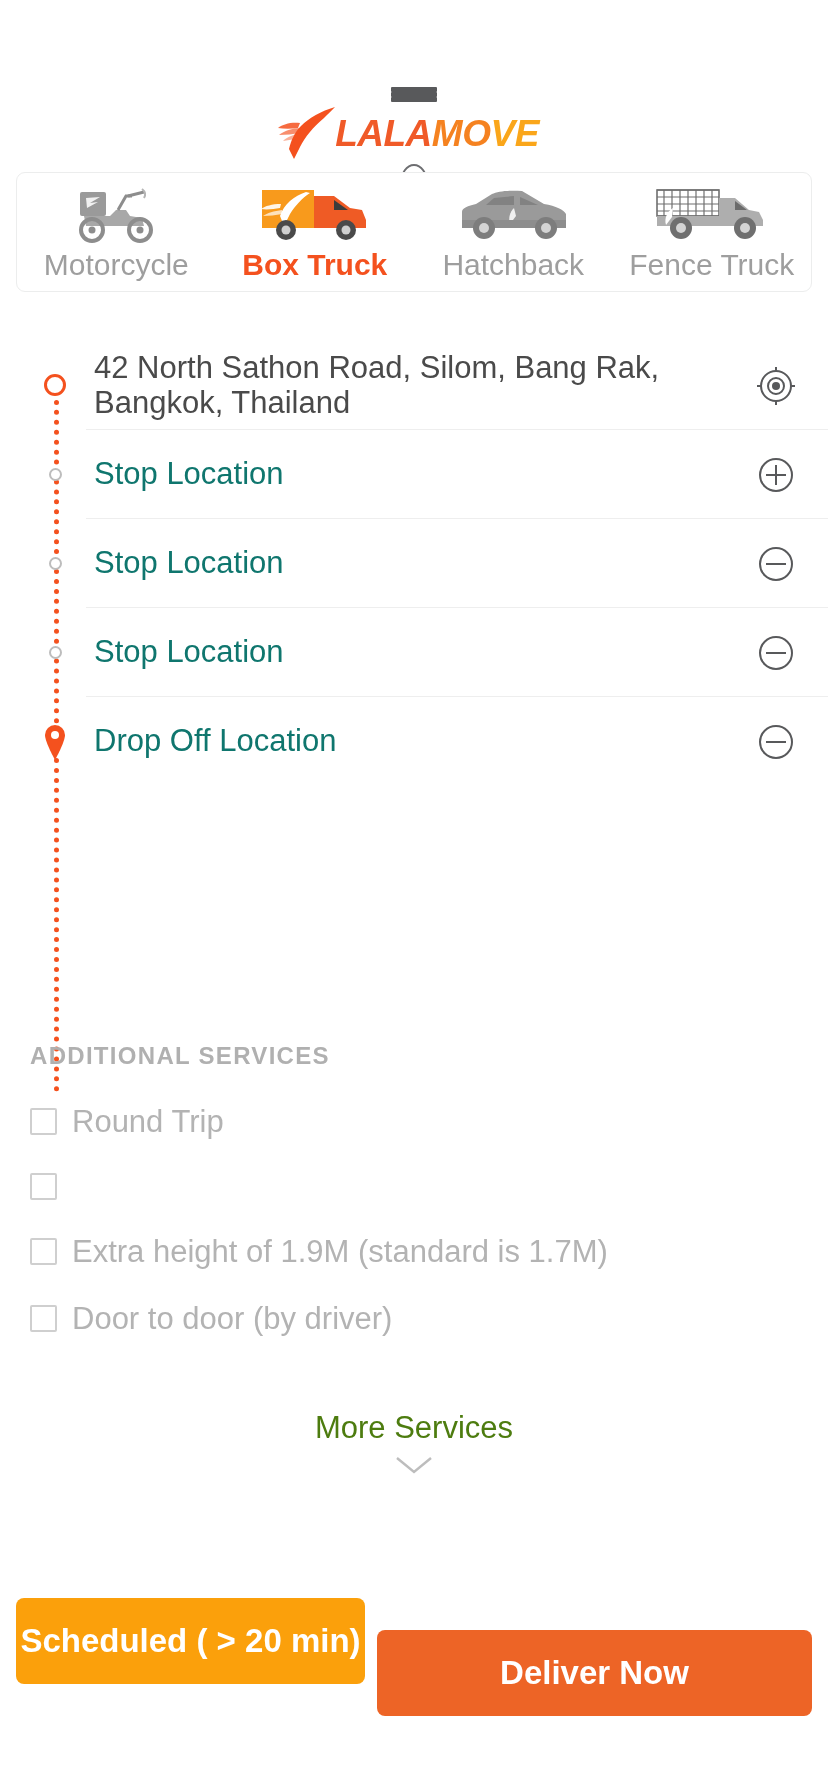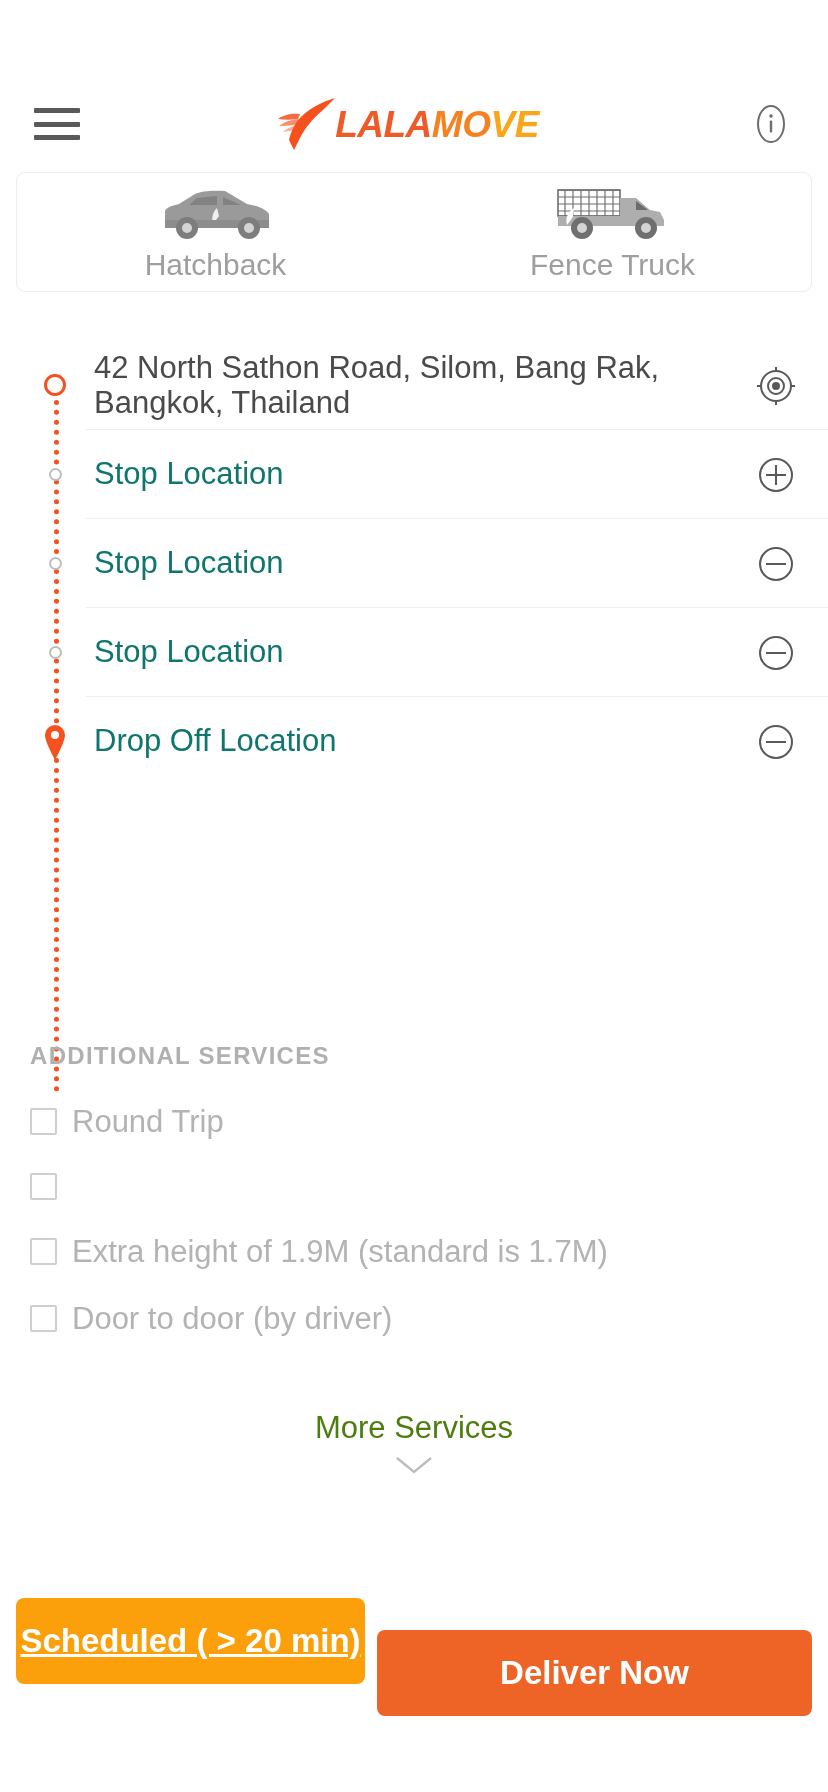--- a/index.html
+++ b/index.html
@@ -23,20 +23,21 @@
   .header {
     position: absolute;
     top: 84px;
     left: 0;
     width: 828px;
     height: 80px;
     display: flex;
     align-items: center;
     justify-content: space-between;
     padding: 0 34px;
+    flex-direction: column;
   }
 
   .hamburger {
     width: 46px;
     height: 38px;
     display: flex;
     flex-direction: column;
     justify-content: space-between;
     padding: 3px 0;
     cursor: pointer;
@@ -256,21 +257,21 @@
     display: flex;
     align-items: center;
     justify-content: center;
     color: #ffffff;
     font-size: 33px;
     font-weight: bold;
     cursor: pointer;
     font-family: "Liberation Sans", sans-serif;
     white-space: nowrap;
   }
-  .btn-scheduled { flex: 0 0 349px; background: #fba00b; text-decoration: underline; }
+  .btn-scheduled { flex: 0 0 349px; background: #fba00b; }
   .btn-deliver { flex: 1 1 auto; background: #ed6426; margin-top: 32px; }
 </style>
 </head>
 <body>
 
 <div id="app">
 
   <div class="header">
 
     <div class="hamburger">
@@ -293,21 +294,55 @@
       <svg width="44" height="44" viewBox="0 0 44 44">
         <ellipse cx="22" cy="22" rx="13" ry="18" fill="none" stroke="#6d6e71" stroke-width="2"></ellipse>
         <circle cx="22" cy="14" r="1.8" fill="#6d6e71"></circle>
         <rect x="20.8" y="18.5" width="2.4" height="12" rx="1" fill="#6d6e71"></rect>
       </svg>
     </div>
   </div>
 
   <div class="vehicle-bar">
 
-
+    <div class="vtab">
+      <div class="vicon">
+        <svg width="120" height="58" viewBox="0 0 120 58">
+          <rect x="24" y="6" width="26" height="24" rx="2" fill="#9a9a9a"></rect>
+          <path d="M30 12 L44 11 L34 17 L42 16 L31 22 Z" fill="#f1f1f1"></path>
+          <path d="M28 30 L54 30 L60 24 L70 24 L74 30 L86 32 L88 40 L30 40 Z" fill="#a8a8a8"></path>
+          <path d="M62 24 L70 10 L76 10" fill="none" stroke="#8d8d8d" stroke-width="3"></path>
+          <path d="M72 10 L88 6" stroke="#8d8d8d" stroke-width="3" fill="none"></path>
+          <path d="M86 3 q5 4 2 9" fill="none" stroke="#b5b5b5" stroke-width="2"></path>
+          <circle cx="36" cy="44" r="11" fill="none" stroke="#8d8d8d" stroke-width="4"></circle>
+          <circle cx="36" cy="44" r="3.5" fill="#8d8d8d"></circle>
+          <circle cx="84" cy="44" r="11" fill="none" stroke="#8d8d8d" stroke-width="4"></circle>
+          <circle cx="84" cy="44" r="3.5" fill="#8d8d8d"></circle>
+        </svg>
+      </div>
+      <div class="vlabel">Motorcycle</div>
+    </div>
+
+    <div class="vtab active">
+      <div class="vicon">
+        <svg width="130" height="58" viewBox="0 0 130 58">
+          <rect x="12" y="4" width="52" height="38" fill="#f89a1c"></rect>
+          <path d="M56 6 C44 10, 34 18, 30 30 L34 40 L40 28 C45 20, 52 12, 60 7 Z" fill="#ffffff"></path>
+          <path d="M31 18 C22 18, 15 20, 11 23 C17 24, 24 23, 30 22 Z" fill="#ffffff" opacity="0.9"></path>
+          <path d="M32 24 C24 25, 17 27, 13 30 C19 30, 26 29, 32 28 Z" fill="#ffffff" opacity="0.7"></path>
+          <path d="M64 10 L84 10 L100 22 L112 24 L116 34 L116 42 L64 42 Z" fill="#ef5b25"></path>
+          <path d="M84 14 L98 24 L84 24 Z" fill="#3c3c3c"></path>
+          <circle cx="36" cy="44" r="10" fill="#4a4a4a"></circle>
+          <circle cx="36" cy="44" r="4.5" fill="#cfcfcf"></circle>
+          <circle cx="96" cy="44" r="10" fill="#4a4a4a"></circle>
+          <circle cx="96" cy="44" r="4.5" fill="#cfcfcf"></circle>
+        </svg>
+      </div>
+      <div class="vlabel">Box Truck</div>
+    </div>
 
     <div class="vtab">
       <div class="vicon">
         <svg width="130" height="58" viewBox="0 0 130 58">
           <path d="M14 38 L14 26 C14 22, 20 20, 28 18 L44 8 C50 5, 62 4, 74 5 L96 18 C108 20, 116 24, 118 28 L118 38 Z" fill="#9a9a9a"></path>
           <path d="M46 12 L66 10 L66 19 L38 19 Z" fill="#828282"></path>
           <path d="M72 11 L90 19 L72 19 Z" fill="#828282"></path>
           <path d="M66 22 C62 26, 60 32, 62 38 L68 30 Z" fill="#efefef"></path>
           <rect x="14" y="34" width="104" height="8" fill="#8d8d8d"></rect>
           <circle cx="36" cy="42" r="11" fill="#7d7d7d"></circle>

